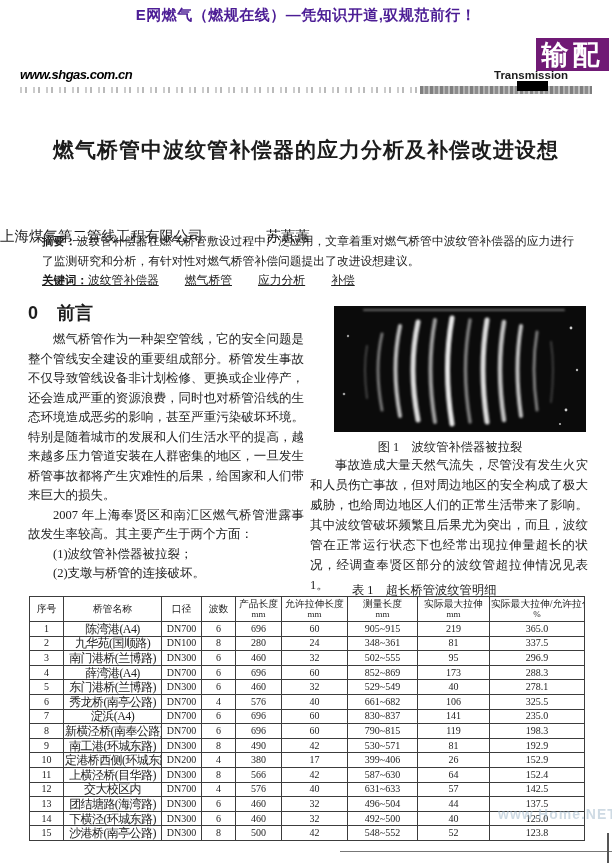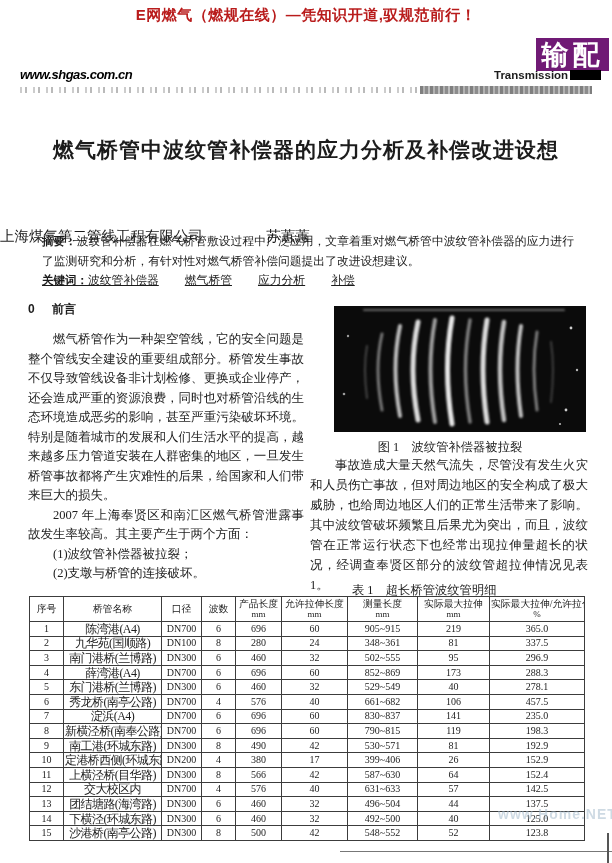--- a/index.html
+++ b/index.html
@@ -17,39 +17,39 @@
         font-weight:bold;font-style:italic;font-size:13px;letter-spacing:-.5px;color:#000000;}
   .noise1{left:20px;top:87px;width:400px;height:6px;opacity:.5;filter:blur(.4px);
          background:repeating-linear-gradient(90deg,#9a9a9a 0 2px,transparent 2px 5px,#777 5px 7px,transparent 7px 13px);}
   .noise2{left:420px;top:86px;width:172px;height:8px;opacity:.75;filter:blur(.4px);
          background:repeating-linear-gradient(90deg,#555 0 3px,#999 3px 5px,#666 5px 8px,#aaa 8px 10px);}
   .badge{left:536px;top:38px;width:73px;height:33px;background:#701a75;color:#fff;
          display:flex;align-items:center;justify-content:center;
          font-family:"Liberation Sans","DejaVu Sans",sans-serif;font-weight:bold;
          font-size:27px;letter-spacing:4px;}
   .trans{left:494px;top:69px;display:flex;align-items:center;
-         font-family:"Liberation Sans","DejaVu Sans",sans-serif;font-weight:bold;font-size:11.5px;}
+         font-family:"Liberation Sans","DejaVu Sans",sans-serif;font-weight:bold;font-size:11.5px;flex-direction:column;}
   .trans .bar{display:inline-block;width:31px;height:10px;background:#000;margin-left:2px;}
 
   
   .title{top:136px;left:0;width:612px;text-align:center;
          font-family:"Liberation Sans","DejaVu Sans",sans-serif;
          font-weight:bold;font-size:21px;letter-spacing:1px;}
   .authors{top:191px;left:0;width:596px;text-align:left;font-size:14.5px;margin-top:36px;}
   .authors .gap{display:inline-block;width:56px;}
 
   
   .abstract{left:42px;top:231px;width:532px;font-size:11.8px;line-height:20px;text-align:justify;}
   .abstract b,.keywords b{font-family:"Liberation Sans","DejaVu Sans",sans-serif;font-size:11.5px;}
   .keywords{left:42px;top:273px;width:532px;font-size:11.8px;text-decoration:underline;}
   .keywords span.kw{margin-right:26px;}
 
   
   .sec{left:28px;top:301px;font-family:"Liberation Sans","DejaVu Sans",sans-serif;
-       font-weight:bold;font-size:12px;}
+       font-weight:bold;font-size:18px;}
   .sec .num{margin-right:14px;}
 
   
   .leftcol{left:28px;top:330px;width:276px;font-size:12.5px;line-height:19.5px;text-align:justify;}
   .leftcol p{margin:0;text-indent:2em;}
   .leftcol p.list-line{text-indent:0;padding-left:2em;}
   .figure{left:334px;top:306px;width:252px;height:126px;}
   .figcap{left:312px;top:439px;width:276px;text-align:center;font-size:12.3px;}
   .rightcol{left:310px;top:455px;width:278px;font-size:12.5px;line-height:20px;text-align:justify;}
   .rightcol p{margin:0;text-indent:2em;}
@@ -69,21 +69,21 @@
   .watermark{left:498px;top:806px;font-family:"Liberation Sans","DejaVu Sans",sans-serif;
              font-weight:bold;font-size:14px;letter-spacing:1px;color:#9fb6c9;opacity:.5;}
   .hline{left:340px;top:851px;width:272px;height:1px;background:#777;}
   .vline{left:607px;top:833px;width:2px;height:30px;background:#555;}
 </style>
 </head>
 <body>
 
 <div class="page">
 
-  <div class="abs banner" style="color:#b91c1c;">E网燃气（燃规在线）—凭知识开道,驭规范前行！</div>
+  <div class="abs banner" style="color:#4c1d95;">E网燃气（燃规在线）—凭知识开道,驭规范前行！</div>
 
   <div class="abs site">www.shgas.com.cn</div>
   <div class="abs noise1"></div>
   <div class="abs noise2"></div>
   <div class="abs badge">输配</div>
   <div class="abs trans">
     <span>Transmission</span>
     <span class="bar"></span>
   </div>
 
@@ -236,21 +236,21 @@
         </tr>
         <tr>
           <td>6</td>
           <td class="name">秀龙桥(南亭公路)</td>
           <td>DN700</td>
           <td>4</td>
           <td>576</td>
           <td>40</td>
           <td>661~682</td>
           <td>106</td>
-          <td>457.5</td>
+          <td>325.5</td>
         </tr>
         <tr>
           <td>7</td>
           <td class="name">淀浜(A4)</td>
           <td>DN700</td>
           <td>6</td>
           <td>696</td>
           <td>60</td>
           <td>830~837</td>
           <td>141</td>

